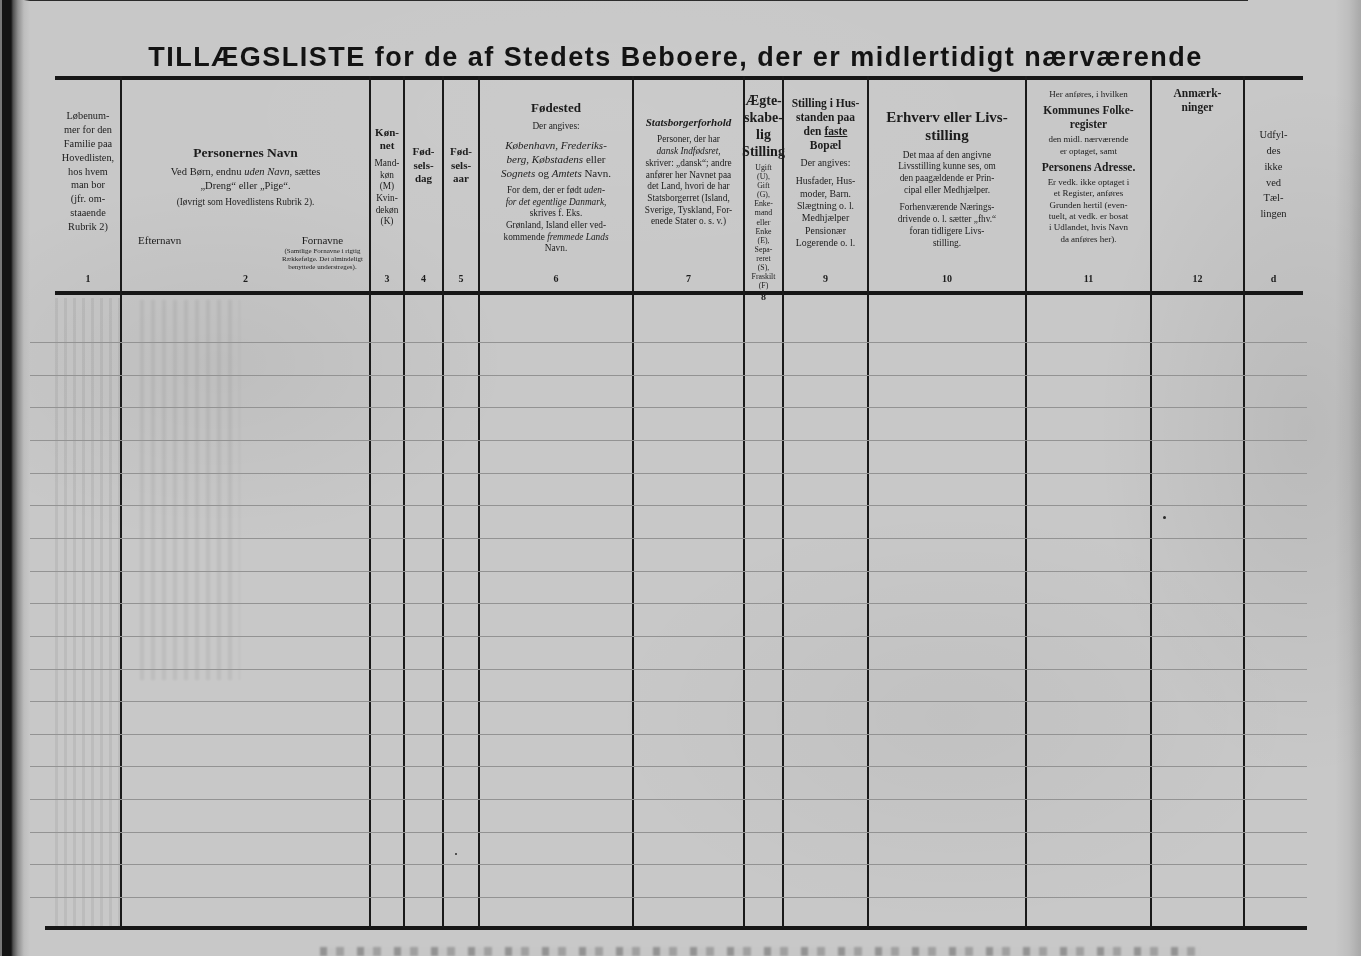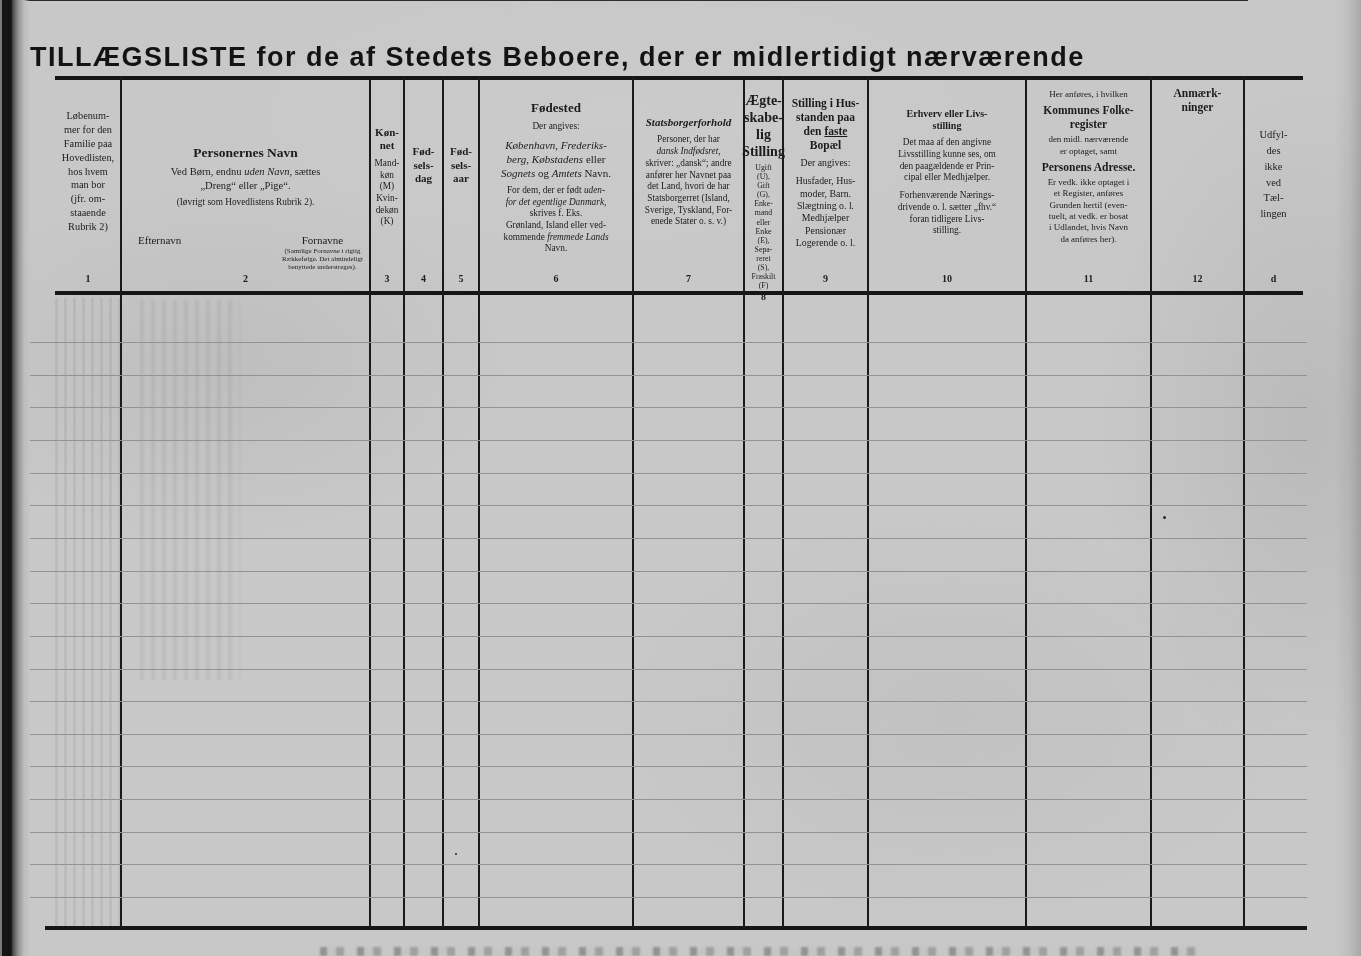--- a/index.html
+++ b/index.html
@@ -19,21 +19,21 @@
   .edge-right{position:absolute;right:0;top:0;bottom:0;width:26px;
     background:linear-gradient(270deg,rgba(0,0,0,0.16),rgba(0,0,0,0.05) 12px,rgba(0,0,0,0) 26px);}
   .band-a{position:absolute;left:55px;top:298px;width:70px;height:628px;opacity:.06;
     background:repeating-linear-gradient(90deg,#000 0 3px,transparent 3px 9px);}
   .band-b{position:absolute;left:140px;top:300px;width:100px;height:380px;opacity:.05;
     background:repeating-linear-gradient(90deg,#000 0 4px,transparent 4px 11px);filter:blur(1px);}
   .bottom-band{position:absolute;left:320px;right:160px;bottom:0;height:9px;opacity:.55;filter:blur(1.3px);
     background:repeating-linear-gradient(90deg,rgba(25,25,25,.55) 0 7px,rgba(130,130,130,.08) 7px 16px,rgba(40,40,40,.45) 16px 24px,rgba(150,150,150,.04) 24px 37px);}
   .speck{position:absolute;width:3px;height:3px;border-radius:50%;background:#2a2a2a;}
   
-  .title{position:absolute;top:24px;left:30px;right:40px;text-align:left;
+  .title{position:absolute;top:24px;left:30px;right:40px;text-align:center;
     font-family:"Liberation Sans","DejaVu Sans",sans-serif;font-weight:bold;
     font-size:27px;letter-spacing:1.5px;color:#131313;}
   
   .rule{position:absolute;background:#161616;}
   .top-rule{left:55px;top:76px;width:1248px;height:4px;}
   .head-rule-thin{left:55px;top:287px;width:1248px;height:1px;background:#2a2a2a;}
   .head-rule-thick{left:55px;top:291px;width:1248px;height:4px;}
   .bottom-rule{left:45px;top:926px;width:1262px;height:4px;}
   .vline{position:absolute;top:76px;height:852px;width:2px;background:#1a1a1a;}
   .hline{position:absolute;left:30px;width:1277px;height:1px;background:#939393;}
@@ -65,21 +65,21 @@
   .col-6 .head{font-size:13px;}
   .col-6 .plain{font-size:11px;}
   .col-7 .colbody{padding-top:34px;}
   .col-7 .head{font-size:11px;font-style:italic;}
   .col-8 .colbody{padding-top:10px;}
   .col-8 .head{font-size:14px;}
   .col-9 .colbody{padding-top:14px;}
   .col-9 .head{font-size:11.5px;}
   .col-9 .small{font-size:9.8px;}
   .col-10 .colbody{padding-top:26px;}
-  .col-10 .head{font-size:10px;}
+  .col-10 .head{font-size:15px;}
   .col-11 .colbody{padding-top:7px;}
   .col-11 .head{font-size:11.5px;margin:1px 0;}
   .col-11 .small{font-size:9px;margin:2px 0;}
   .col-12 .colbody{justify-content:flex-start;padding-bottom:8px;}
   .col-12 .head{font-size:11.5px;}
   .col-13 .colbody{justify-content:center;padding-bottom:8px;}
   .col-13 .plain{line-height:1.5;}
 </style>
 </head>
 <body>

